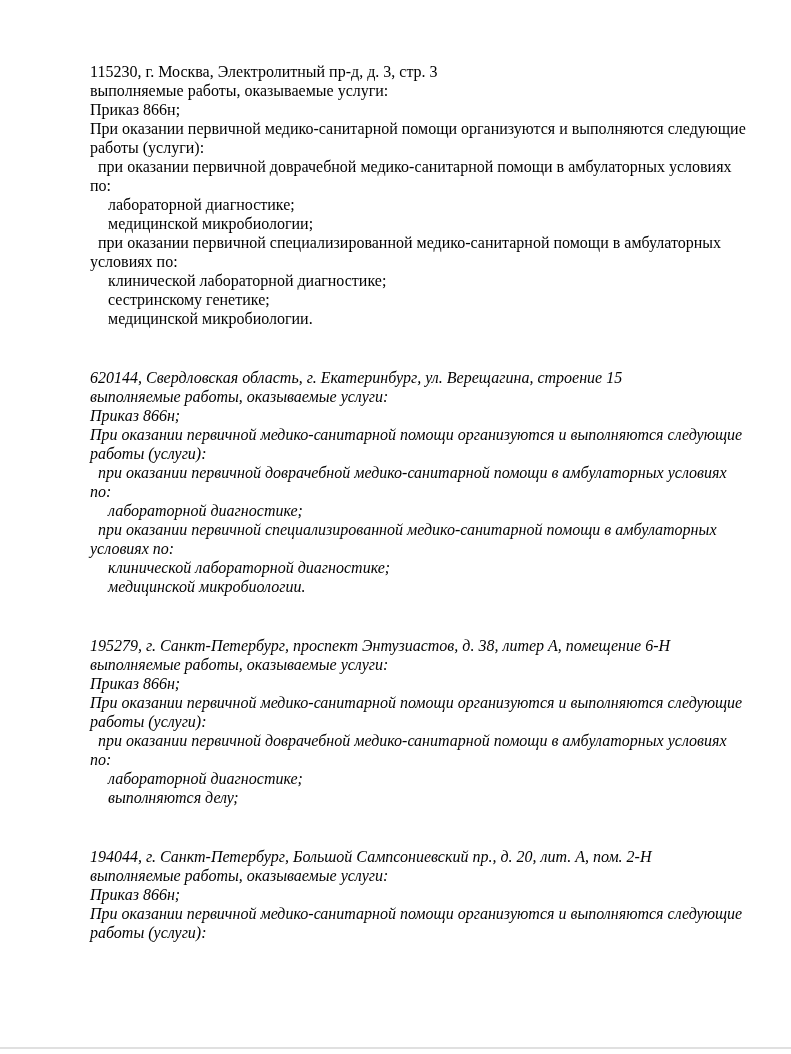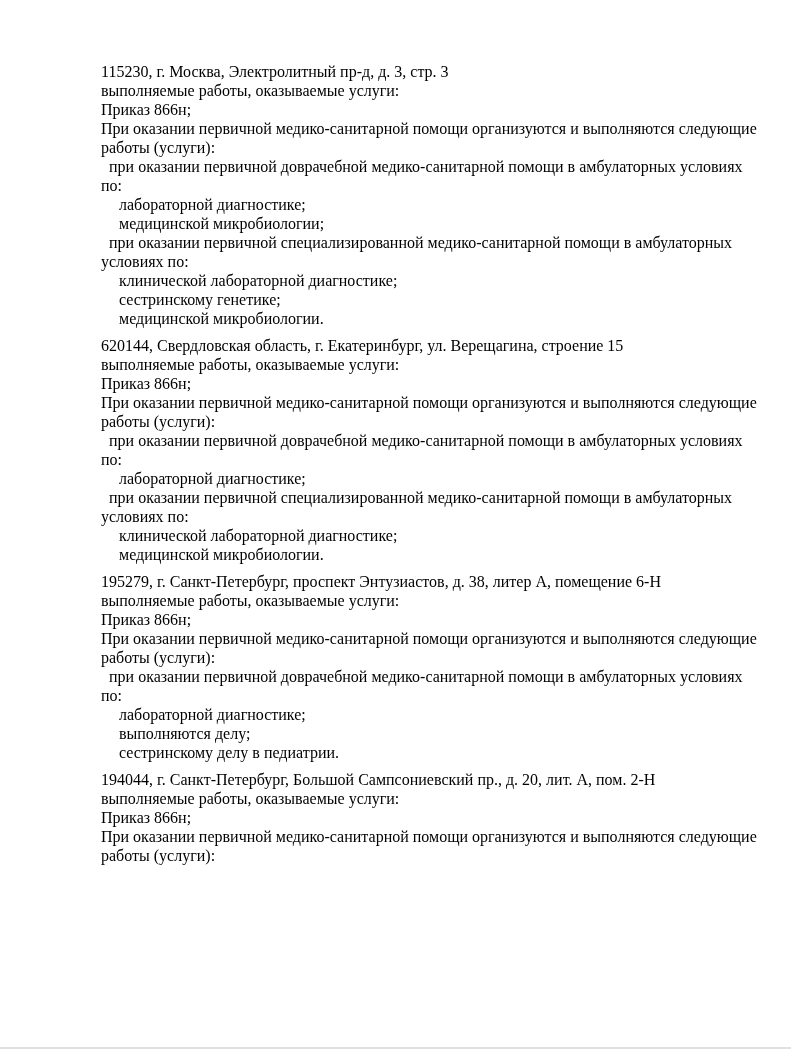--- a/index.html
+++ b/index.html
@@ -11,27 +11,28 @@
     width: 791px;
     height: 1054px;
     position: relative;
     overflow: hidden;
     font-family: "Liberation Serif", "DejaVu Serif", serif;
     color: #000000;
   }
   .doc {
     position: absolute;
     top: 62px;
-    left: 101px;
+    left: 90px;
     width: 655px;
     font-size: 16px;
     line-height: 19px;
   }
   .block + .block {
-    margin-top: 8px;
+    margin-top: 40px;
+    font-style: italic;
   }
   .line {
     white-space: pre;
   }
   .ind-0 { padding-left: 0; }
   .ind-1 { padding-left: 8px; }
   .ind-2 { padding-left: 18px; }
   .bottom-divider {
     position: absolute;
     left: 0;
@@ -81,21 +82,20 @@
   <section class="block">
     <div class="line ind-0">195279, г. Санкт-Петербург, проспект Энтузиастов, д. 38, литер А, помещение 6-Н</div>
     <div class="line ind-0">выполняемые работы, оказываемые услуги:</div>
     <div class="line ind-0">Приказ 866н;</div>
     <div class="line ind-0">При оказании первичной медико-санитарной помощи организуются и выполняются следующие</div>
     <div class="line ind-0">работы (услуги):</div>
     <div class="line ind-1">при оказании первичной доврачебной медико-санитарной помощи в амбулаторных условиях</div>
     <div class="line ind-0">по:</div>
     <div class="line ind-2">лабораторной диагностике;</div>
     <div class="line ind-2">выполняются делу;</div>
-    <div class="line ind-2">сестринскому делу в педиатрии.</div>
   </section>
 
   <section class="block">
     <div class="line ind-0">194044, г. Санкт-Петербург, Большой Сампсониевский пр., д. 20, лит. А, пом. 2-Н</div>
     <div class="line ind-0">выполняемые работы, оказываемые услуги:</div>
     <div class="line ind-0">Приказ 866н;</div>
     <div class="line ind-0">При оказании первичной медико-санитарной помощи организуются и выполняются следующие</div>
     <div class="line ind-0">работы (услуги):</div>
   </section>
 

